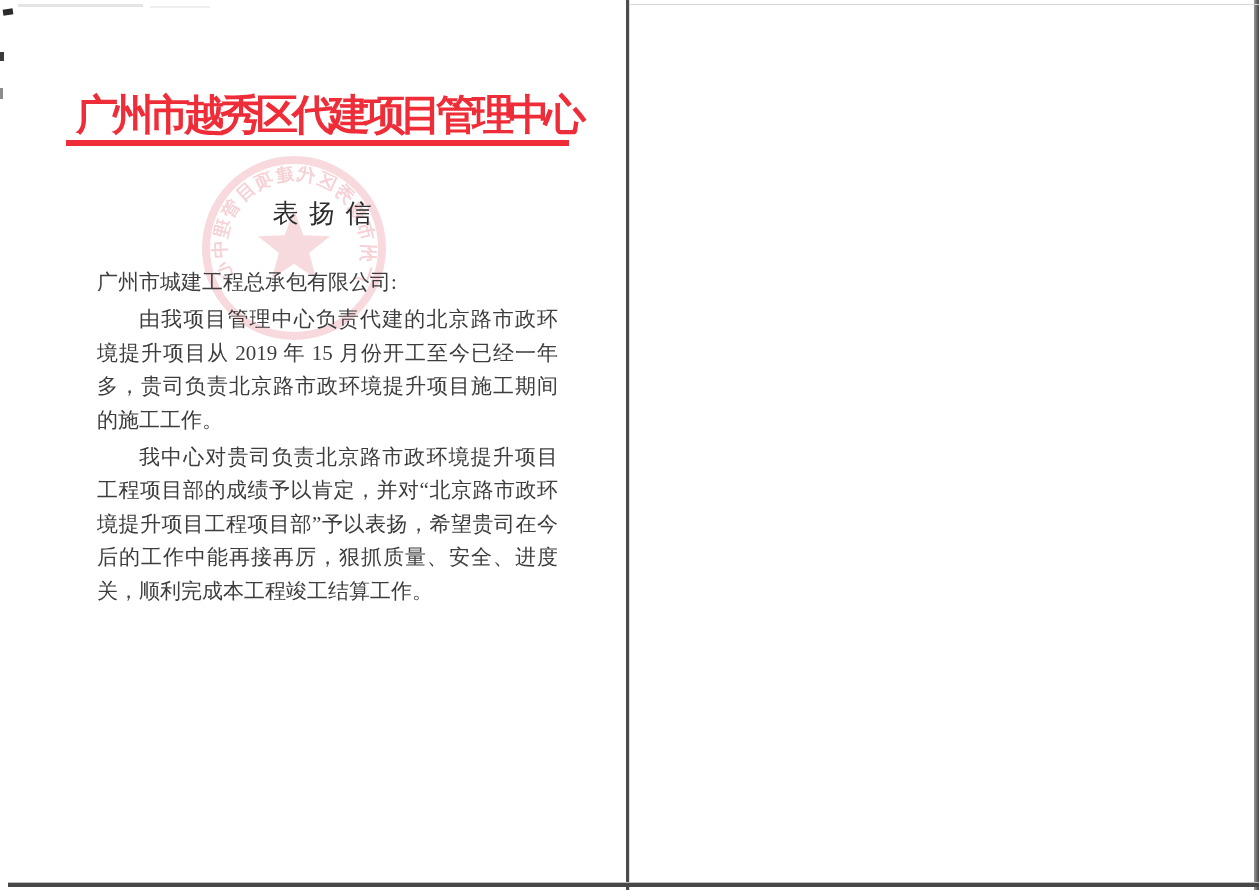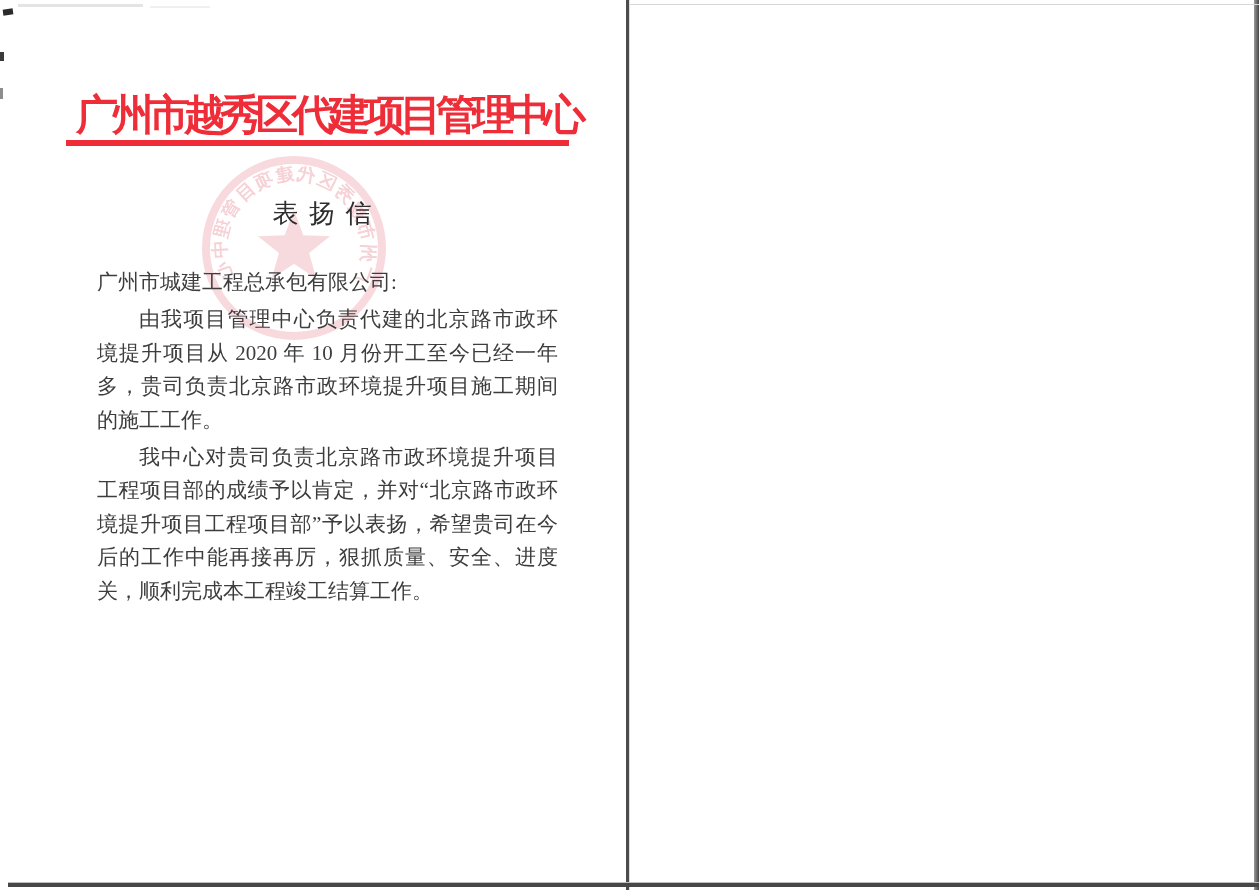--- a/index.html
+++ b/index.html
@@ -71,21 +71,21 @@
       </g>
     </svg>
 
     <div class="letterhead">广州市越秀区代建项目管理中心</div>
     <div class="letterhead-rule"></div>
 
     <div class="letter-title">表 扬 信</div>
 
     <div class="letter-body">
       <p>广州市城建工程总承包有限公司:</p>
-      <p class="indent">由我项目管理中心负责代建的北京路市政环境提升项目从 2020 年 10 月份开工至今已经一年多，贵司负责北京路市政环境提升项目施工期间的施工工作。</p>
+      <p class="indent">由我项目管理中心负责代建的北京路市政环境提升项目从 2019 年 15 月份开工至今已经一年多，贵司负责北京路市政环境提升项目施工期间的施工工作。</p>
       <p class="indent">我中心对贵司负责北京路市政环境提升项目工程项目部的成绩予以肯定，并对“北京路市政环境提升项目工程项目部”予以表扬，希望贵司在今后的工作中能再接再厉，狠抓质量、安全、进度关，顺利完成本工程竣工结算工作。</p>
     </div>
   </div>
 
   <div class="page" id="page2">
     
 
     
     
 

